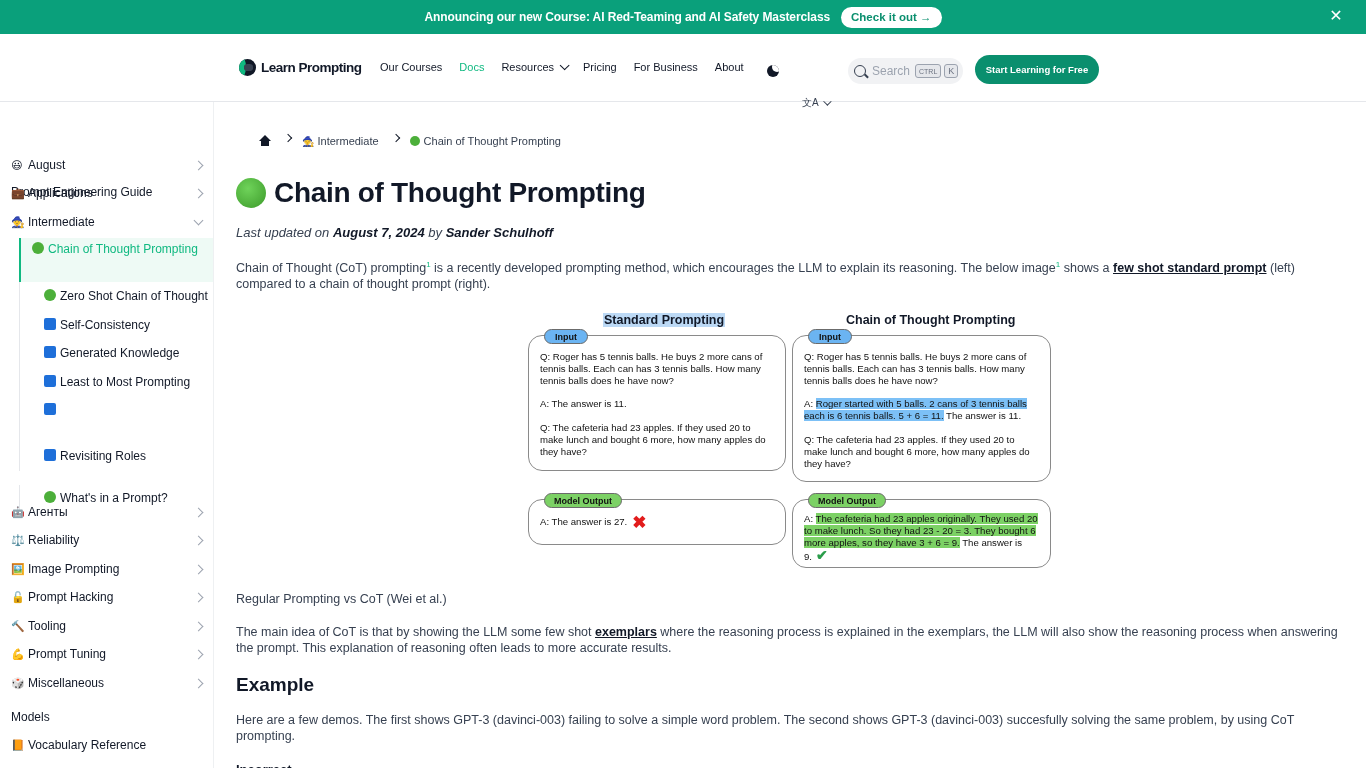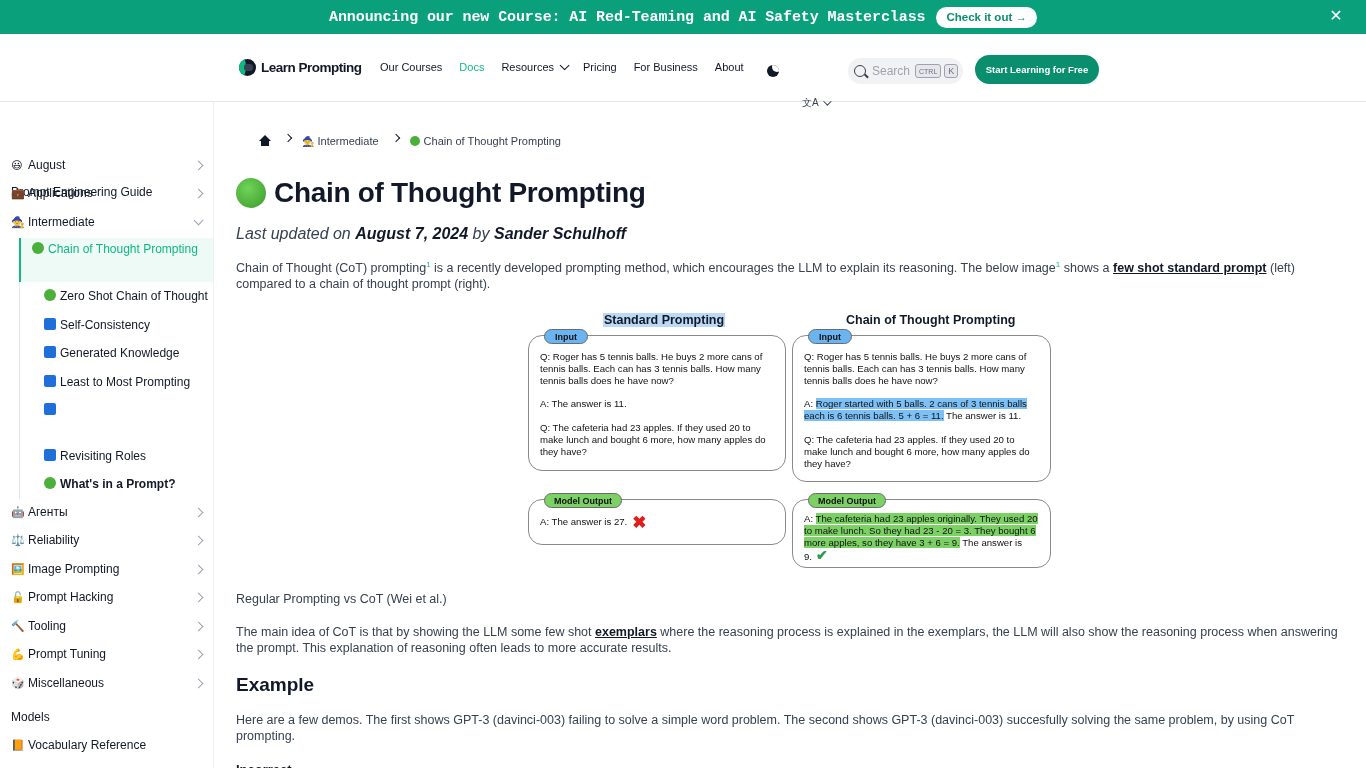--- a/index.html
+++ b/index.html
@@ -1,21 +1,21 @@
 <!DOCTYPE html>
 <html><head>
 <meta charset="utf-8">
 <style>
   * { box-sizing: border-box; margin: 0; padding: 0; }
   html, body { width: 1366px; height: 768px; overflow: hidden; background: #ffffff; }
   body { font-family: "Liberation Sans", "DejaVu Sans", sans-serif; color: #111827; position: relative; }
 
   
   .banner { position: absolute; left: 0; top: 0; width: 1366px; height: 34px; background: #0aa07b; display: flex; align-items: center; justify-content: center; }
-  .banner-text { color: #ffffff; font-size: 15px; font-weight: bold; letter-spacing: -0.1px; font-family: Liberation Mono, monospace; }
+  .banner-text { color: #ffffff; font-size: 12px; font-weight: bold; letter-spacing: -0.1px; }
   .banner-cta { margin-left: 11px; background: #ffffff; color: #0a8f6e; font-size: 11.5px; font-weight: bold; border-radius: 11px; height: 21px; padding: 0 10px; display: flex; align-items: center; border: none; }
   .banner-close { position: absolute; right: 22px; top: 8px; width: 16px; height: 16px; color: #ffffff; font-size: 16px; font-weight: bold; line-height: 16px; text-align: center; cursor: pointer; }
 
   
   .header { position: absolute; left: 0; top: 34px; width: 1366px; height: 68px; background: #ffffff; border-bottom: 1px solid #e5e7eb; }
   .logo { position: absolute; left: 239px; top: 25px; display: flex; align-items: center; }
   .logo-mark { width: 17px; height: 17px; border-radius: 50%; background: #111827; position: relative; overflow: hidden; }
   .logo-mark::before { content: ""; position: absolute; left: -3px; top: -3px; width: 10px; height: 22px; background: #10b981; border-radius: 50%; }
   .logo-mark::after { content: ""; position: absolute; left: 5px; top: 5px; width: 9px; height: 7px; background: #374151; border-radius: 40%; }
   .logo-text { margin-left: 5px; font-size: 13.5px; font-weight: bold; letter-spacing: -0.5px; color: #111827; }
@@ -50,21 +50,21 @@
   
   .main { position: absolute; left: 236px; top: 102px; width: 1110px; }
   .breadcrumb { position: absolute; left: 23px; top: 33px; display: flex; align-items: flex-start; font-size: 11px; color: #374151; }
   .home-icon { width: 12px; height: 12px; position: relative; }
   .home-icon::before { content: ""; position: absolute; left: 0; top: 0; border-left: 6px solid transparent; border-right: 6px solid transparent; border-bottom: 6px solid #111827; }
   .home-icon::after { content: ""; position: absolute; left: 2px; top: 5px; width: 8px; height: 6px; background: #111827; }
   .bc-sep { margin: 0 11px 0 14px; width: 6px; height: 6px; border-right: 1.4px solid #111827; border-top: 1.4px solid #111827; transform: rotate(45deg); }
   .bc-emoji { font-size: 10px; margin-right: 3px; }
   .title { position: absolute; left: 0; top: 75px; font-size: 28px; font-weight: bold; color: #111827; display: flex; align-items: center; letter-spacing: -0.3px; }
   .title .bigdot { width: 30px; height: 30px; border-radius: 50%; background: radial-gradient(circle at 40% 35%, #6fd35a, #3c9a2a); margin-right: 8px; }
-  .meta { position: absolute; left: 0; top: 123px; font-size: 16px; color: #374151; font-style: italic; }
+  .meta { position: absolute; left: 0; top: 123px; font-size: 13px; color: #374151; font-style: italic; }
   .meta b { color: #111827; }
   .para { position: absolute; left: 0; width: 1105px; font-size: 12.5px; line-height: 16px; color: #374151; }
   .para sup { color: #10b981; font-size: 8px; }
   .para a { color: #111827; font-weight: bold; text-decoration: underline; }
   .caption { position: absolute; left: 0; width: 1107px; top: 490px; font-size: 12.5px; color: #374151; }
   .h2 { position: absolute; left: 0; top: 572px; font-size: 19px; font-weight: bold; color: #111827; }
   .h3 { position: absolute; left: 0; top: 660px; font-size: 13px; font-weight: bold; color: #111827; }
 
   
   .figure { position: absolute; left: 292px; top: 207px; width: 525px; height: 263px; font-family: "Liberation Sans", sans-serif; }
@@ -152,21 +152,21 @@
   </div>
   <div class="sb-sub" style="top:267px; height:28px; padding-top:5px;">
     <span class="sq"></span><span>Least to Most Prompting</span>
   </div>
   <div class="sb-sub" style="top:295px; height:46px; padding-top:5px;">
     <span class="sq"></span>
   </div>
   <div class="sb-sub" style="top:341px; height:28px; padding-top:5px;">
     <span class="sq"></span><span>Revisiting Roles</span>
   </div>
-  <div class="sb-sub" style="top:369px; height:28px; padding-top:5px;font-weight:bold;">
+  <div class="sb-sub" style="top:383px; height:28px; padding-top:5px;">
     <span class="dot"></span><span>What's in a Prompt?</span>
   </div>
 
   <div class="sb-item" style="top:403px;">
     <span class="emoji">🤖</span>
     <span>Агенты</span>
     <span class="chev"></span>
   </div>
   <div class="sb-item" style="top:431px;">
     <span class="emoji">⚖️</span>

